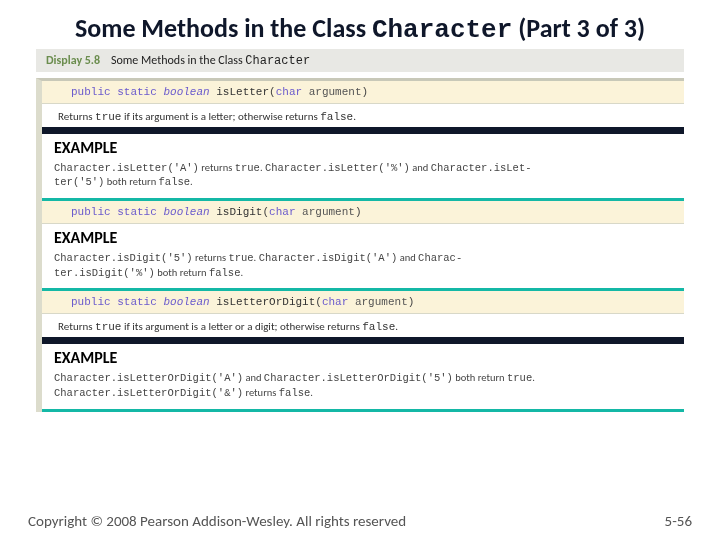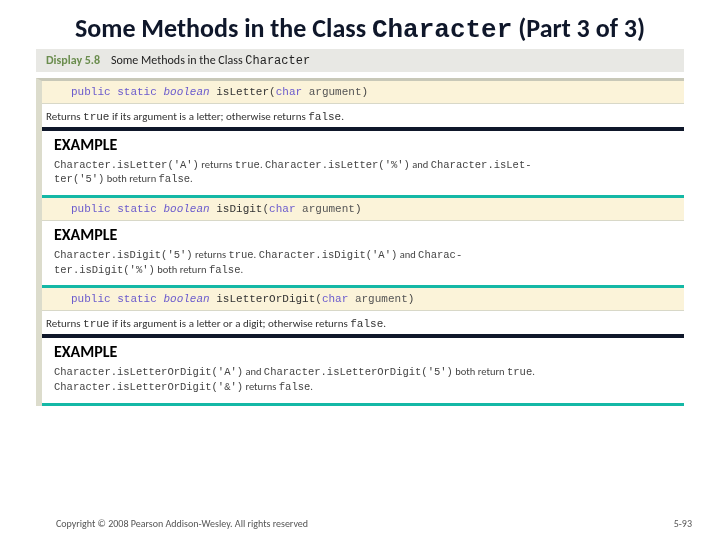--- a/index.html
+++ b/index.html
@@ -59,23 +59,23 @@
     font-family: "Courier New", monospace;
     font-size: 11px;
     color: #444;
   }
   .sig-row .kw-mod { color: #6a5acd; }
   .sig-row .kw-type { color: #6a5acd; font-style: italic; }
   .sig-row .name { color: #333; }
   .sig-row .param-type { color: #6a5acd; }
   .sig-row .param-name { color: #555; }
   .desc-row {
-    padding: 6px 12px 4px 4px;
+    padding: 6px 12px 4px 16px;
     color: #333;
-    border-bottom: 4px solid #0f172a;
+    border-bottom: 7px solid #0f172a;
     font-size: 11px;
   }
   .desc-row .mono { font-family: "Courier New", monospace; }
   .ex-hdr {
     padding: 4px 12px 2px 12px;
     font-weight: bold;
     color: #000;
     font-size: 16px;
   }
   .ex-row {
@@ -87,23 +87,22 @@
     line-height: 1.4;
   }
   .ex-row .plain { font-family: Calibri, Arial, sans-serif; }
   .footer {
     position: absolute;
     bottom: 10px;
     left: 28px;
     right: 28px;
     display: flex;
     justify-content: space-between;
-    font-size: 10px;
+    font-size: 15px;
     color: #555;
-    margin-left: 28px;
   }
 </style>
 </head>
 <body>
 
 <div class="slide">
   <h1 class="title">
     <span>Some Methods in the Class </span><span class="mono">Character</span><span> (Part 3 of 3)</span>
   </h1>
 
@@ -153,14 +152,14 @@
     <div class="ex-row">
       <span>Character.isLetterOrDigit('A')</span><span class="plain"> and </span><span>Character.isLetterOrDigit('5')</span><span class="plain"> both return </span><span>true</span><span class="plain">.</span><br>
       <span>Character.isLetterOrDigit('&amp;')</span><span class="plain"> returns </span><span>false</span><span class="plain">.</span>
     </div>
 
   </div>
 </div>
 
 <div class="footer">
   <span>Copyright © 2008 Pearson Addison-Wesley. All rights reserved</span>
-  <span>5-93</span>
+  <span>5-56</span>
 </div>
 
 </body></html>

